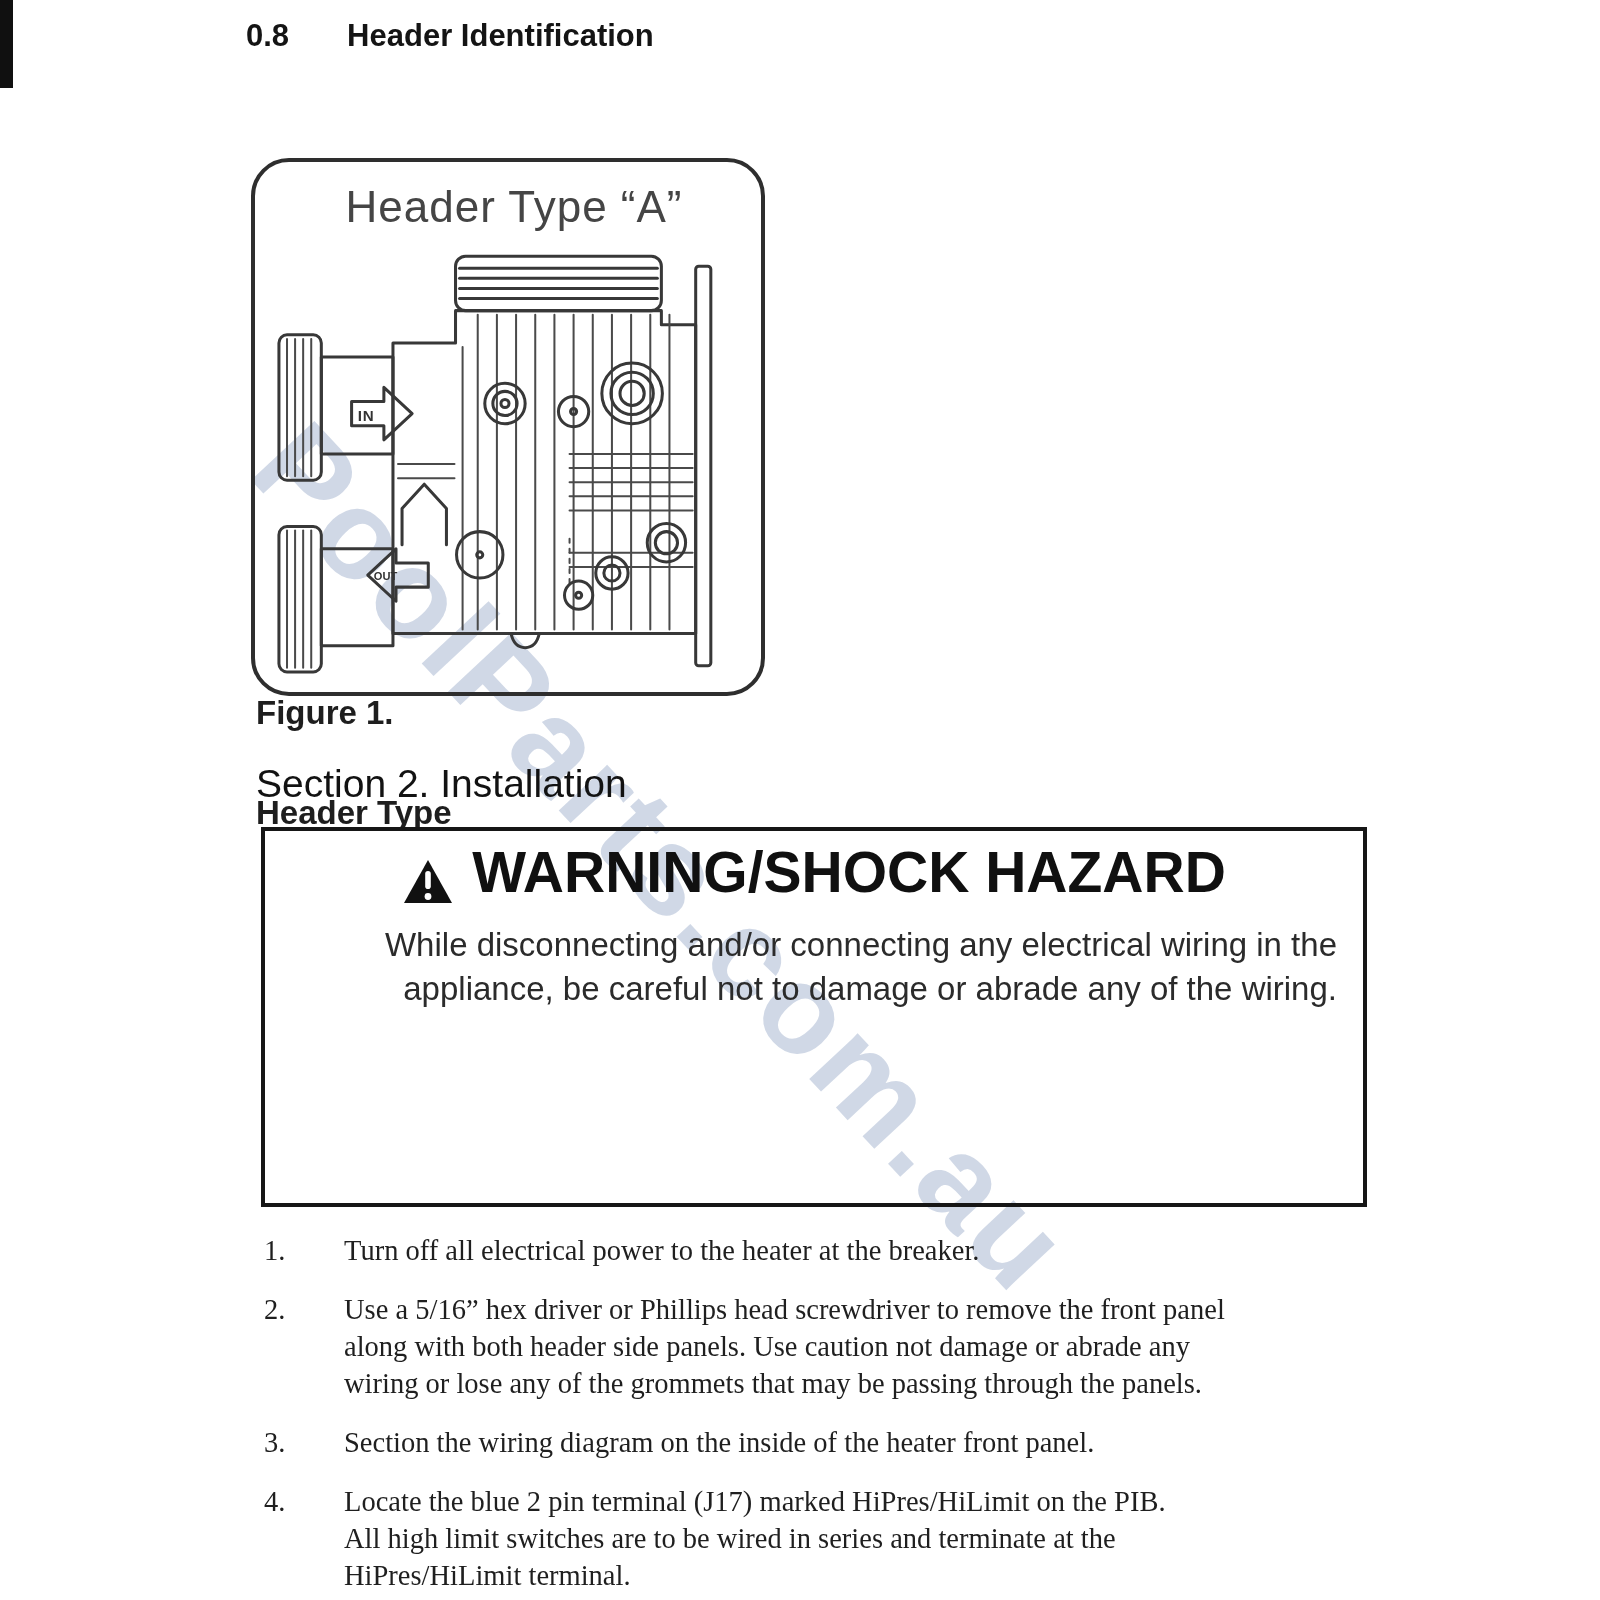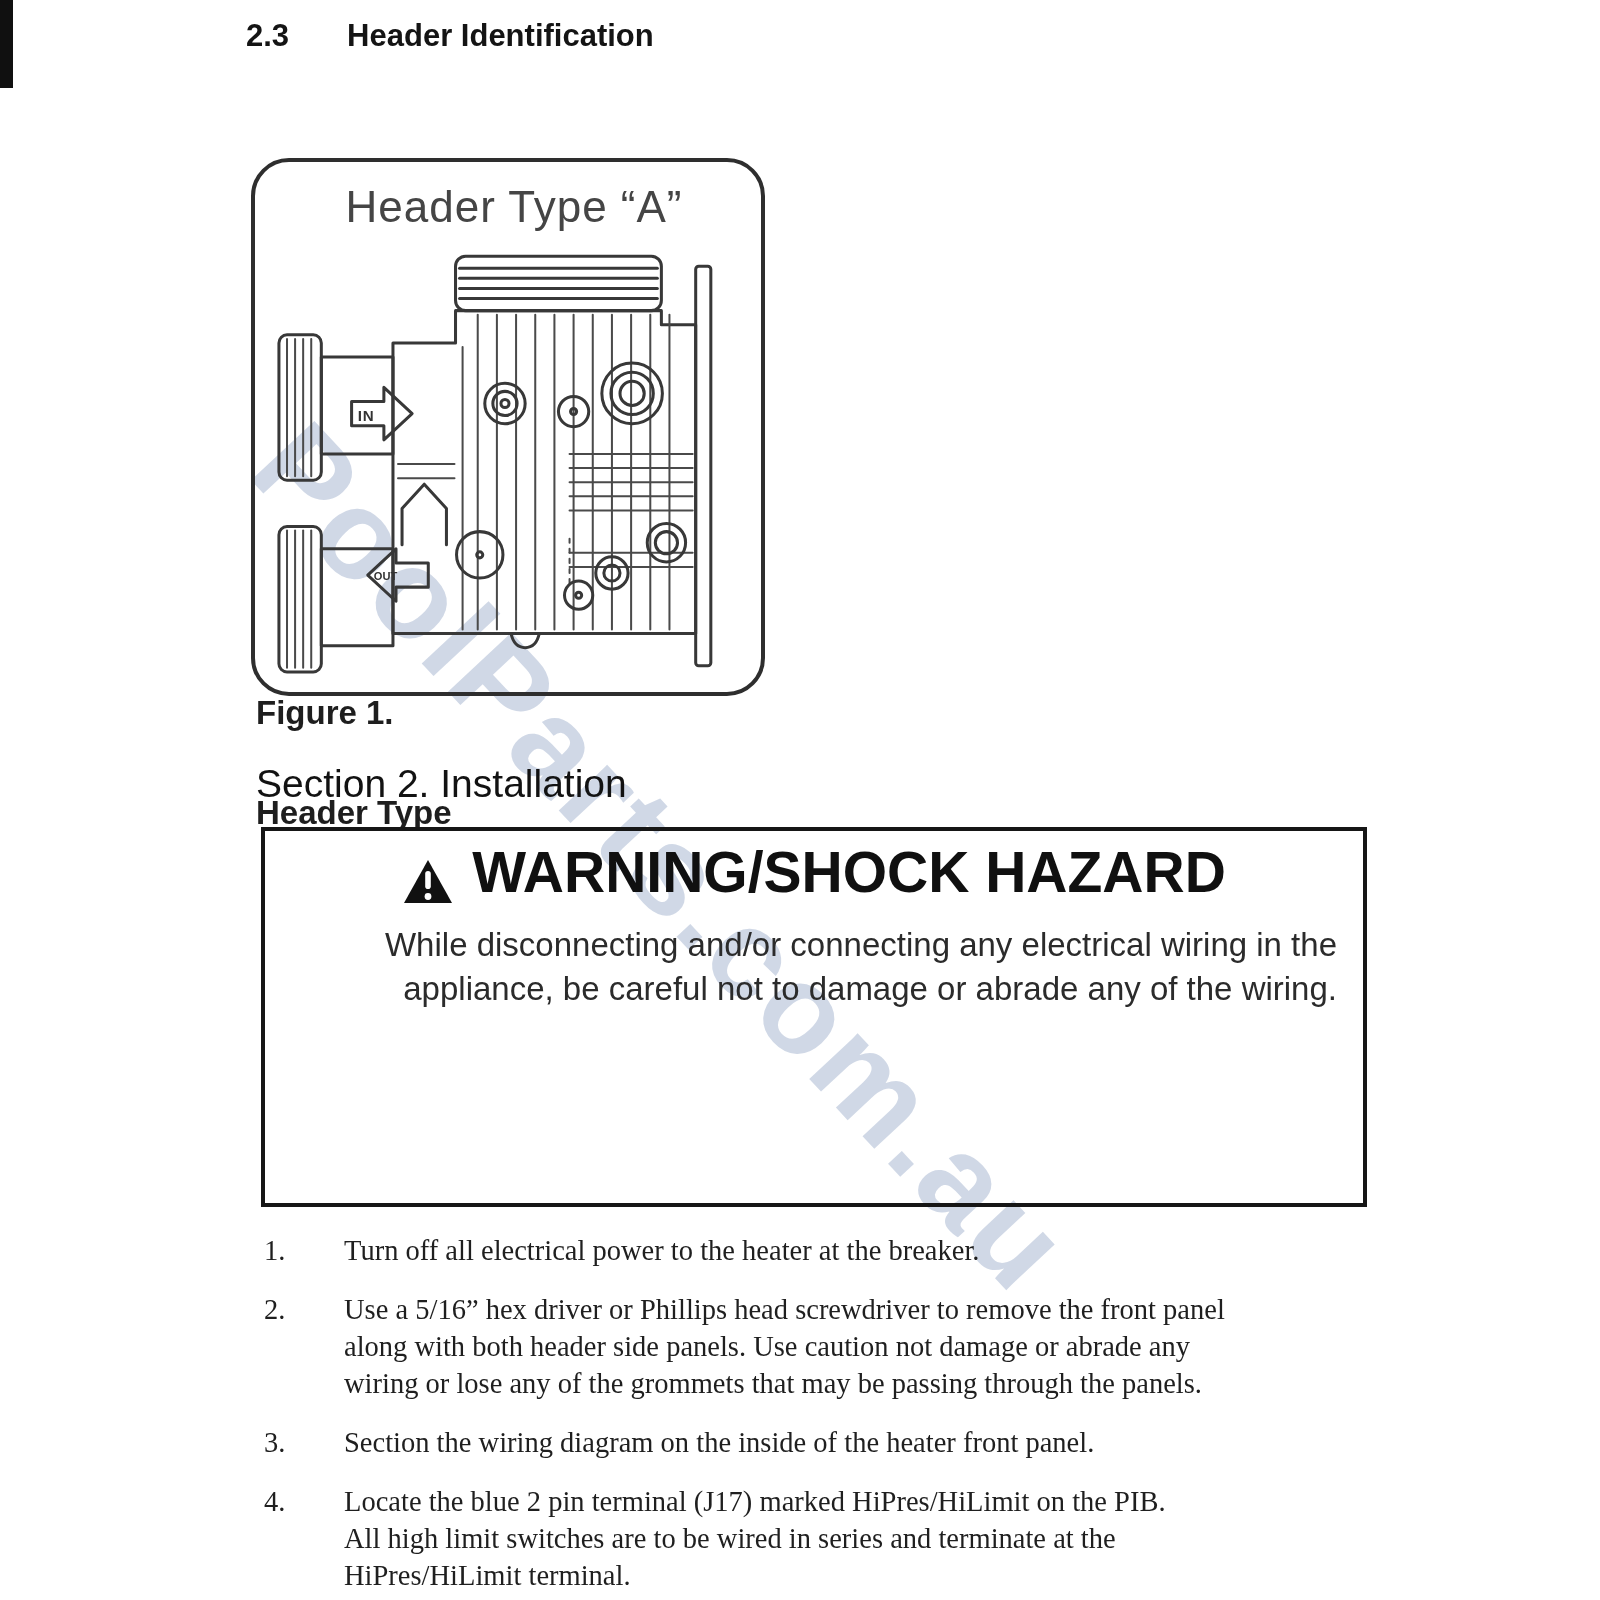--- a/index.html
+++ b/index.html
@@ -154,21 +154,21 @@
     </symbol>
   </svg>
 
   <div class="scan-edge"></div>
 
   <div class="watermark">PoolParts.com.au</div>
 
   <div class="layer">
 
     <div class="h12">
-      <span>2.3</span>
+      <span>0.8</span>
       <span>Header Identification</span>
     </div>
 
 
     <div class="figbox a">
       <div class="fig-title">Header Type “A”</div>
       <svg class="fig-svg" viewBox="0 0 470 440" preserveAspectRatio="xMidYMid meet">
         <use href="#hdr"></use>
       </svg>
     </div>

